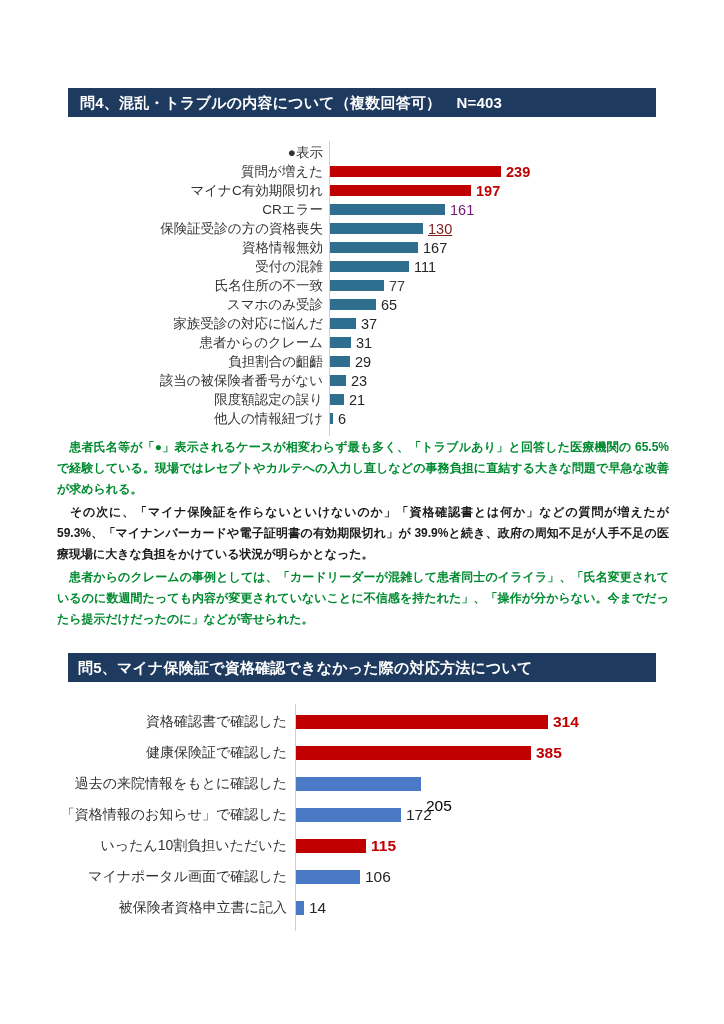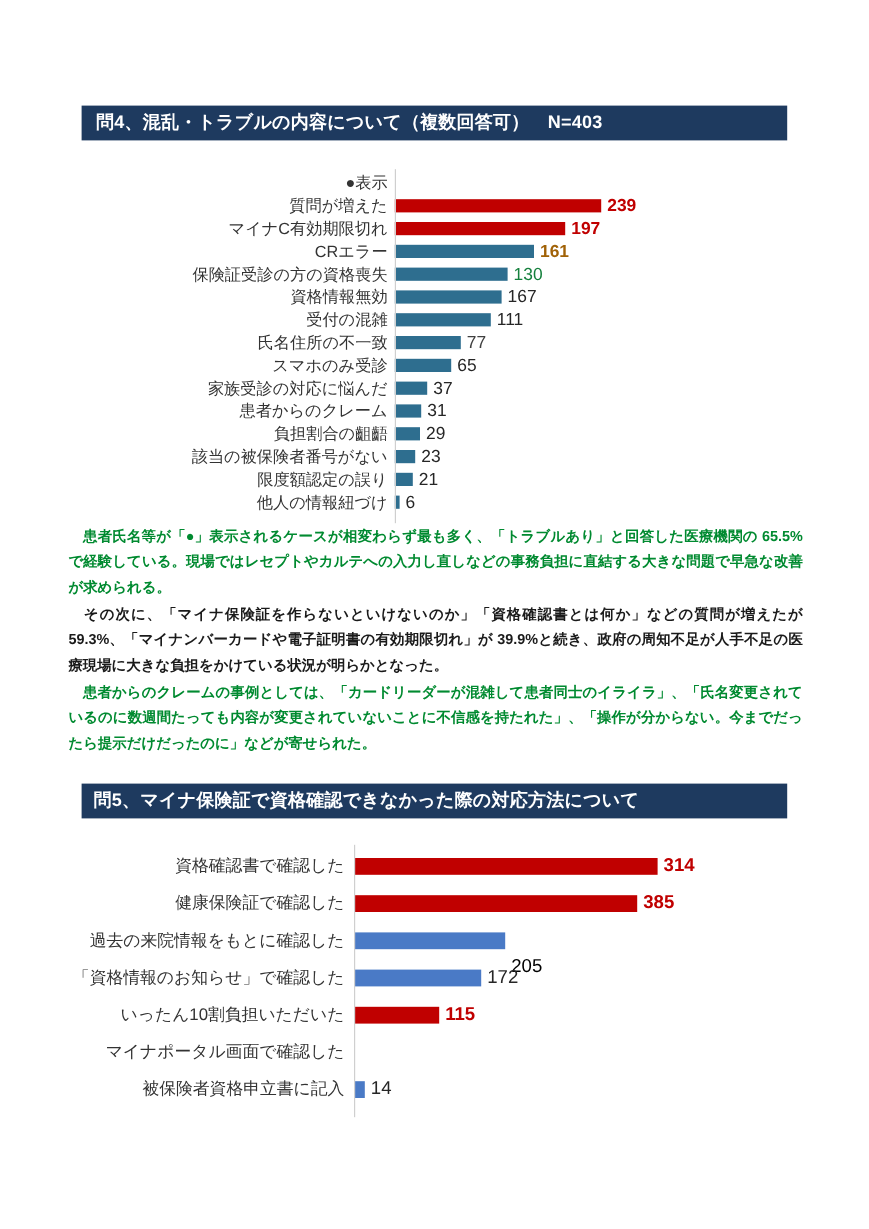--- a/index.html
+++ b/index.html
@@ -104,28 +104,28 @@
       <div class="clabel">マイナC有効期限切れ</div>
       <div class="cbararea">
         <div class="cbar" style="width: 142px; background: rgb(192, 0, 0);"></div>
         <span class="cval" style="color: rgb(192, 0, 0); font-weight: 700;">197</span>
       </div>
     </div>
     <div class="crow">
       <div class="clabel">CRエラー</div>
       <div class="cbararea">
         <div class="cbar" style="width: 116px; background: rgb(46, 110, 143);"></div>
-        <span class="cval" style="color: #a16207; font-weight: 700;">161</span>
+        <span class="cval" style="color: #701a75; font-weight: 400;">161</span>
       </div>
     </div>
     <div class="crow">
       <div class="clabel">保険証受診の方の資格喪失</div>
       <div class="cbararea">
         <div class="cbar" style="width: 94px; background: rgb(46, 110, 143);"></div>
-        <span class="cval" style="color: #15803d; font-weight: 400;">130</span>
+        <span class="cval" style="color: #7f1d1d; font-weight: 400; text-decoration: underline;">130</span>
       </div>
     </div>
     <div class="crow">
       <div class="clabel">資格情報無効</div>
       <div class="cbararea">
         <div class="cbar" style="width: 89px; background: rgb(46, 110, 143);"></div>
         <span class="cval" style="color: rgb(38, 38, 38); font-weight: 400;">167</span>
       </div>
     </div>
     <div class="crow">
@@ -232,20 +232,24 @@
     </div>
     <div class="crow">
       <div class="clabel">いったん10割負担いただいた</div>
       <div class="cbararea">
         <div class="cbar" style="width: 71px; background: rgb(192, 0, 0);"></div>
         <span class="cval" style="color: rgb(192, 0, 0); font-weight: 700;">115</span>
       </div>
     </div>
     <div class="crow">
       <div class="clabel">マイナポータル画面で確認した</div>
+      <div class="cbararea">
+        <div class="cbar" style="width: 65px; background: rgb(74, 122, 198);"></div>
+        <span class="cval" style="color: rgb(38, 38, 38); font-weight: 400;">106</span>
+      </div>
     </div>
     <div class="crow">
       <div class="clabel">被保険者資格申立書に記入</div>
       <div class="cbararea">
         <div class="cbar" style="width: 9px; background: rgb(74, 122, 198);"></div>
         <span class="cval" style="color: rgb(38, 38, 38); font-weight: 400;">14</span>
       </div>
     </div>
   </div>
 

